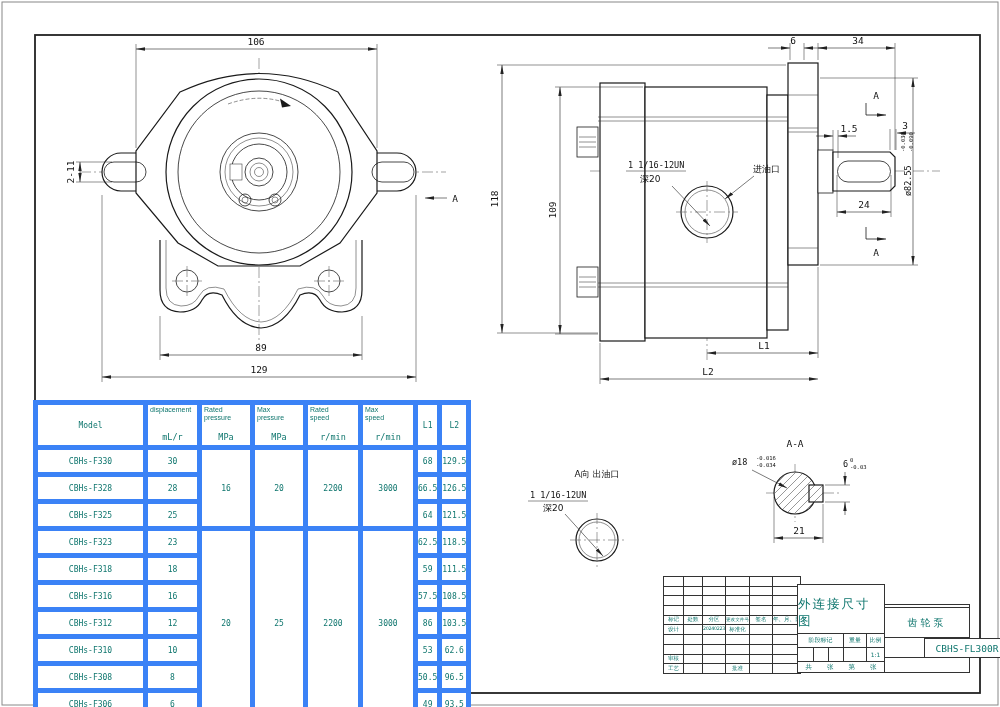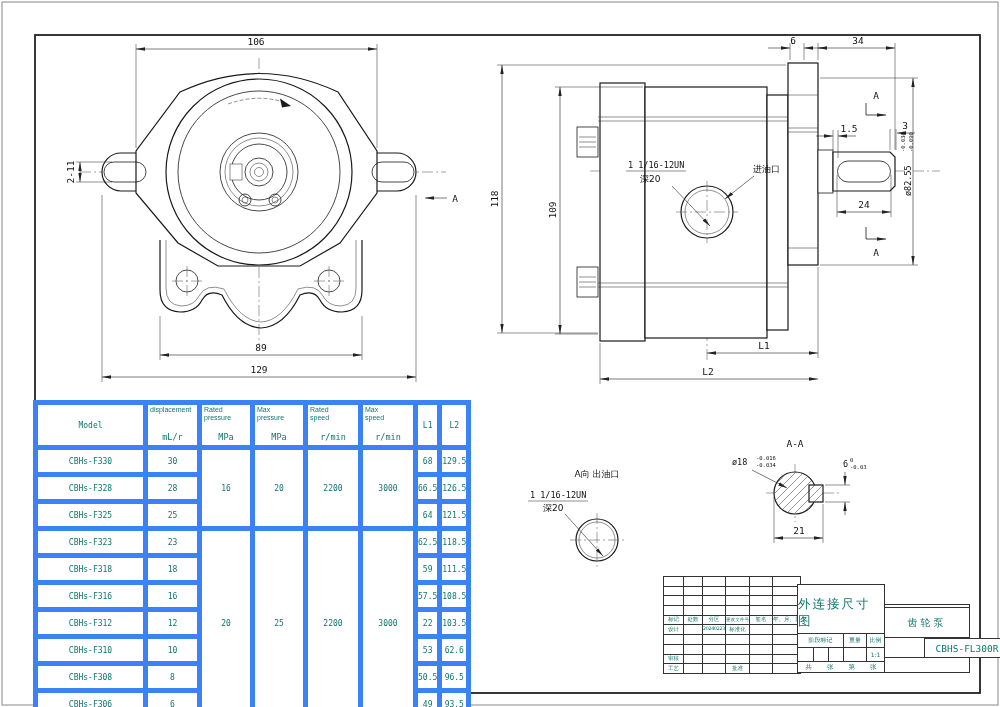--- a/index.html
+++ b/index.html
@@ -401,21 +401,21 @@
   </tr>
   <tr>
     <td class="mcell">CBHs-F316</td>
     <td>16</td>
     <td>57.5</td>
     <td>108.5</td>
   </tr>
   <tr>
     <td class="mcell">CBHs-F312</td>
     <td>12</td>
-    <td>22</td>
+    <td>86</td>
     <td>103.5</td>
   </tr>
   <tr>
     <td class="mcell">CBHs-F310</td>
     <td>10</td>
     <td>53</td>
     <td>62.6</td>
   </tr>
   <tr>
     <td class="mcell">CBHs-F308</td>

